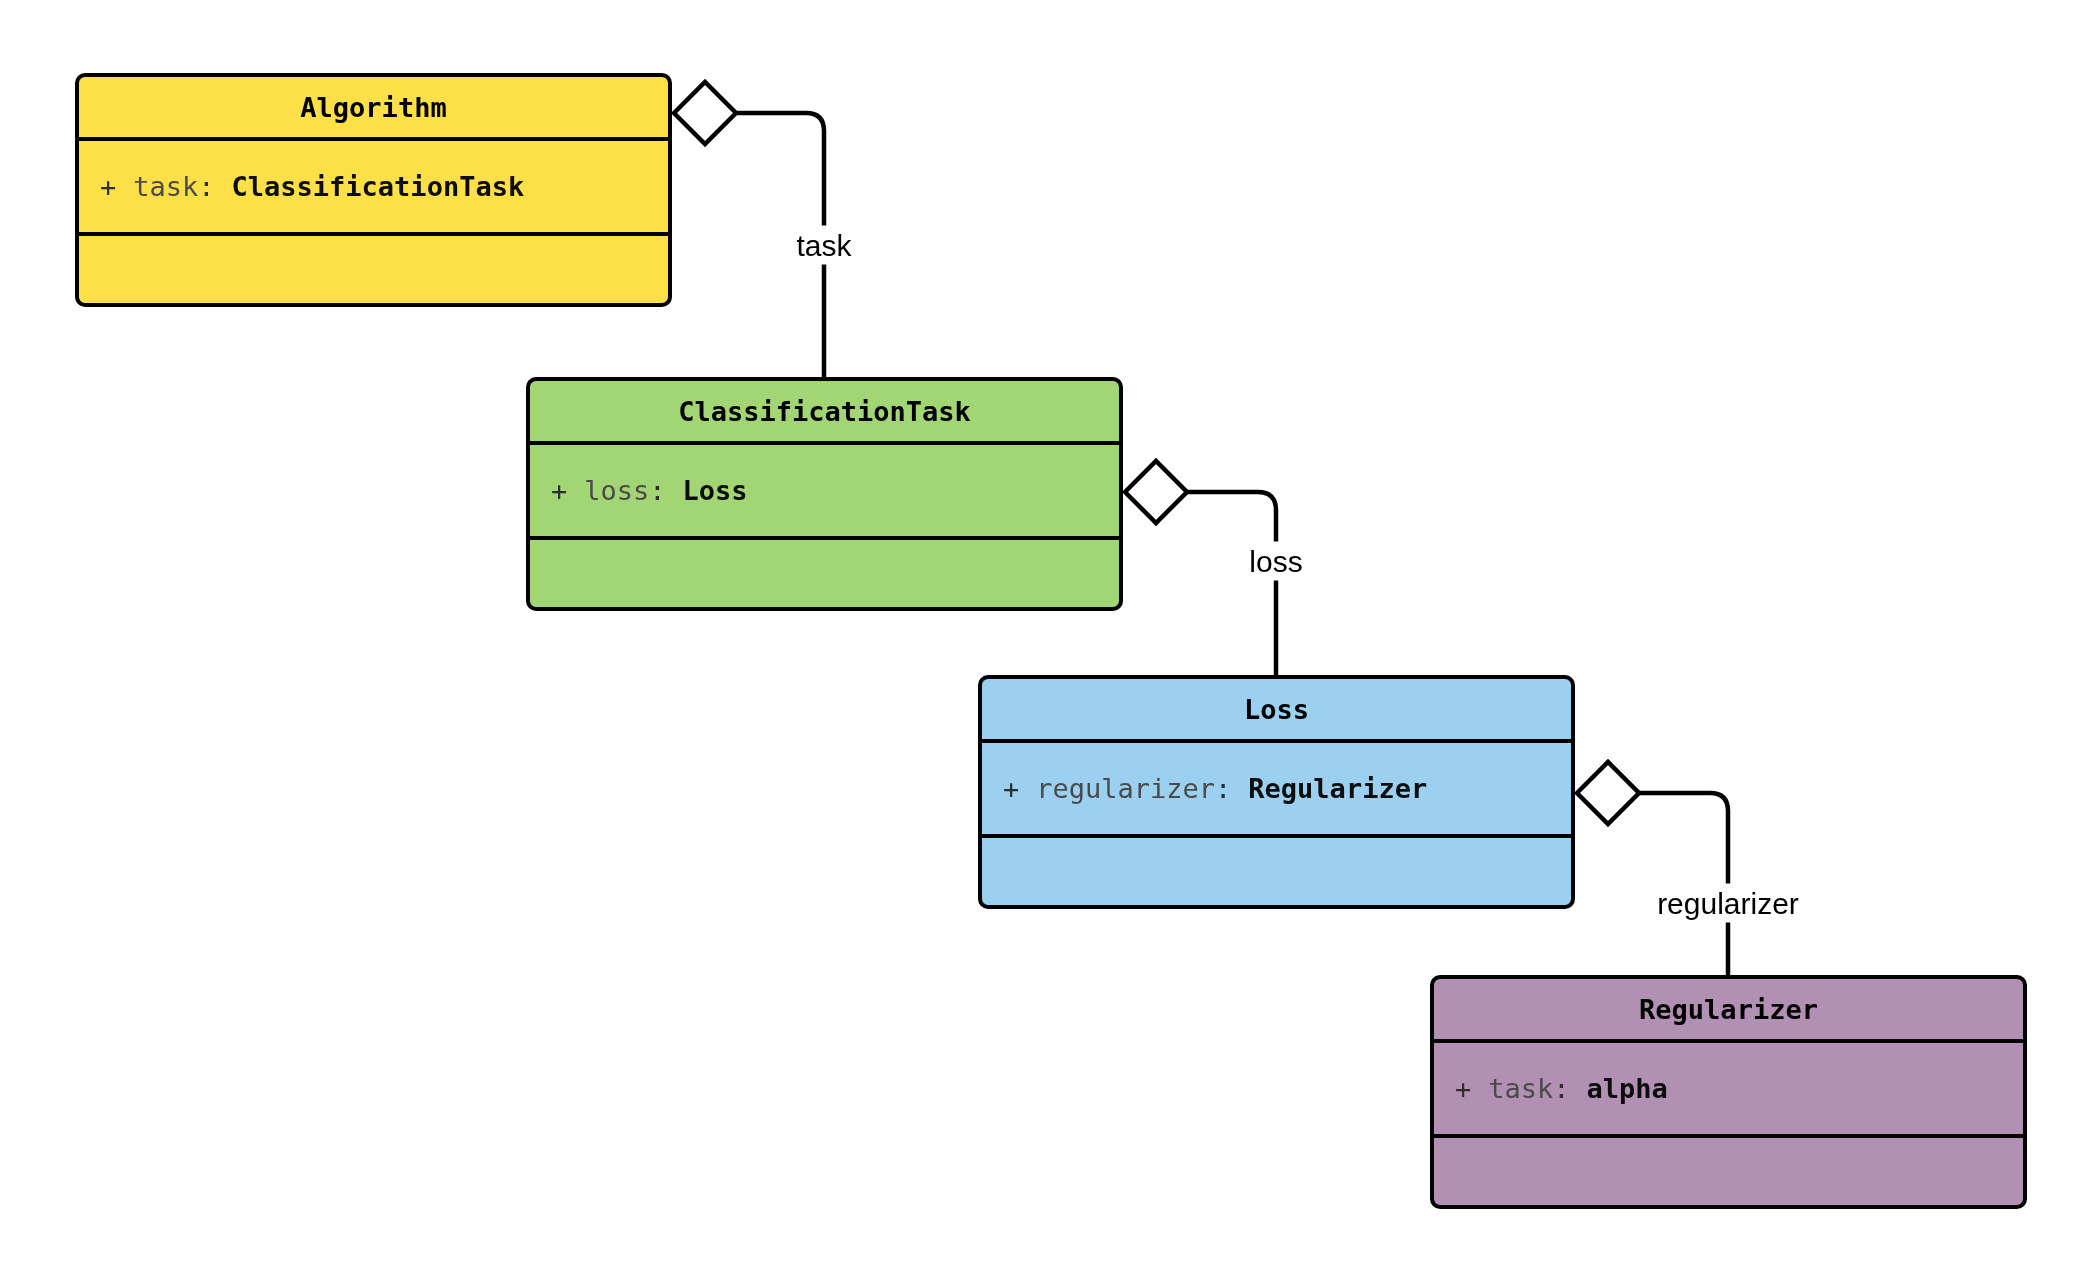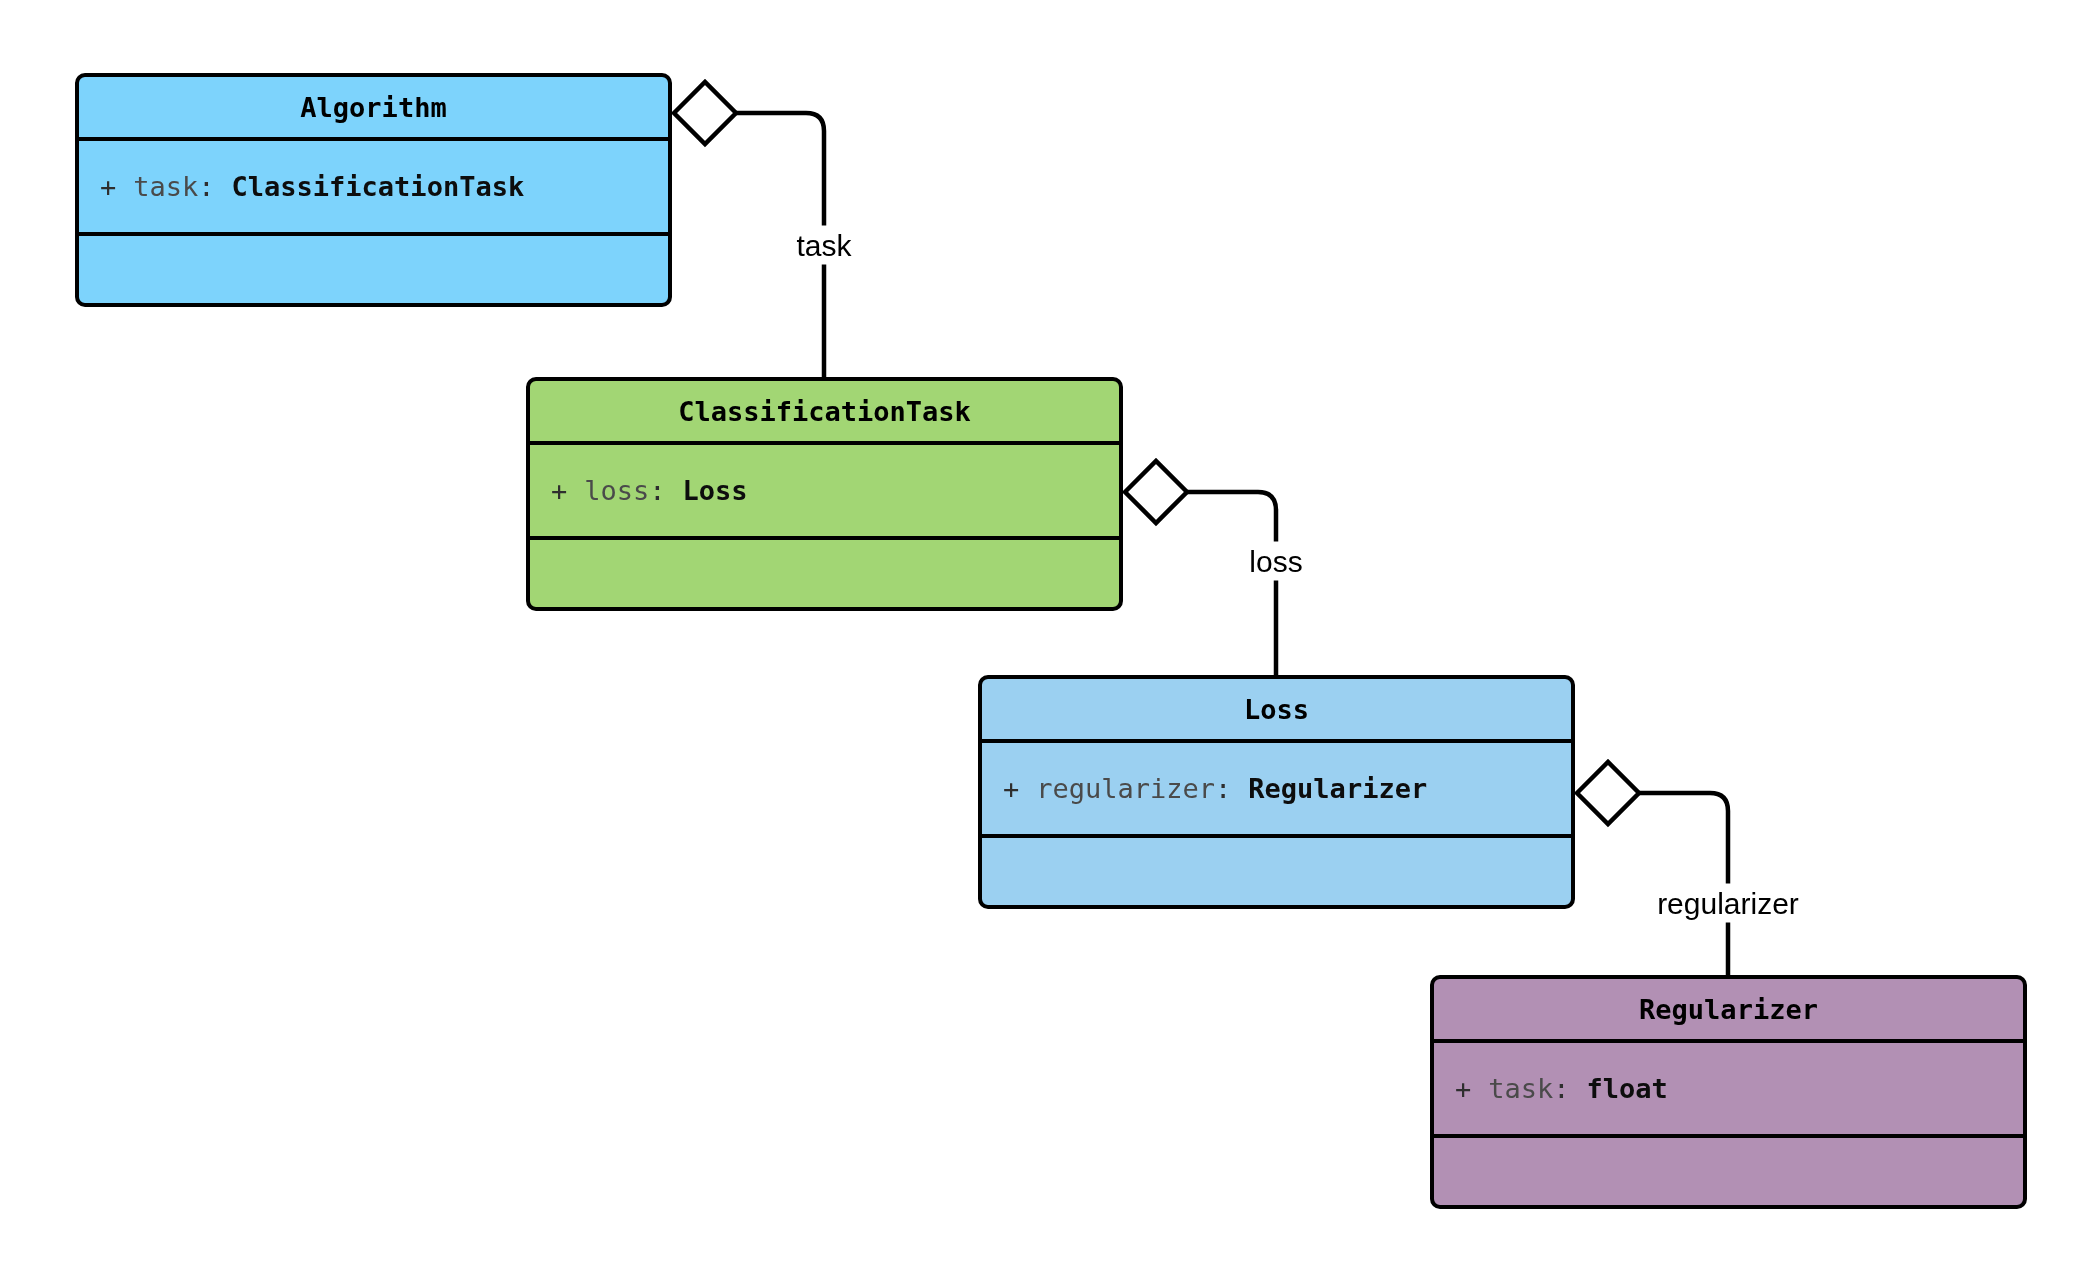--- a/index.html
+++ b/index.html
@@ -85,21 +85,21 @@
     <path d="M 736 113 H 806 Q 824 113 824 131 V 377"></path>
     <polygon points="674,113 705,82 736,113 705,144"></polygon>
 
     <path d="M 1187 492 H 1258 Q 1276 492 1276 510 V 675"></path>
     <polygon points="1125,492 1156,461 1187,492 1156,523"></polygon>
 
     <path d="M 1639 793 H 1710 Q 1728 793 1728 811 V 975"></path>
     <polygon points="1577,793 1608,762 1639,793 1608,824"></polygon>
   </svg>
 
-  <div class="uml-class" style="left: 75px; top: 73px; background-color: #7dd3fc;">
+  <div class="uml-class" style="left: 75px; top: 73px; background-color: #fde047;">
     <div class="uml-title">Algorithm</div>
     <div class="uml-attrs">
       <span class="attr-vis">+</span>
       <span class="attr-name">task</span>
       <span class="attr-colon">:</span>
       <span class="attr-type">ClassificationTask</span>
     </div>
     <div class="uml-methods"></div>
   </div>
 
@@ -124,21 +124,21 @@
     </div>
     <div class="uml-methods"></div>
   </div>
 
   <div class="uml-class" style="left: 1430px; top: 975px; background-color: rgb(178, 144, 180);">
     <div class="uml-title">Regularizer</div>
     <div class="uml-attrs">
       <span class="attr-vis">+</span>
       <span class="attr-name">task</span>
       <span class="attr-colon">:</span>
-      <span class="attr-type">float</span>
+      <span class="attr-type">alpha</span>
     </div>
     <div class="uml-methods"></div>
   </div>
 
   <div class="edge-label" style="left:824px; top:245px;">task</div>
   <div class="edge-label" style="left:1276px; top:561px;">loss</div>
   <div class="edge-label" style="left:1728px; top:903px;">regularizer</div>
 
 </div>
 

